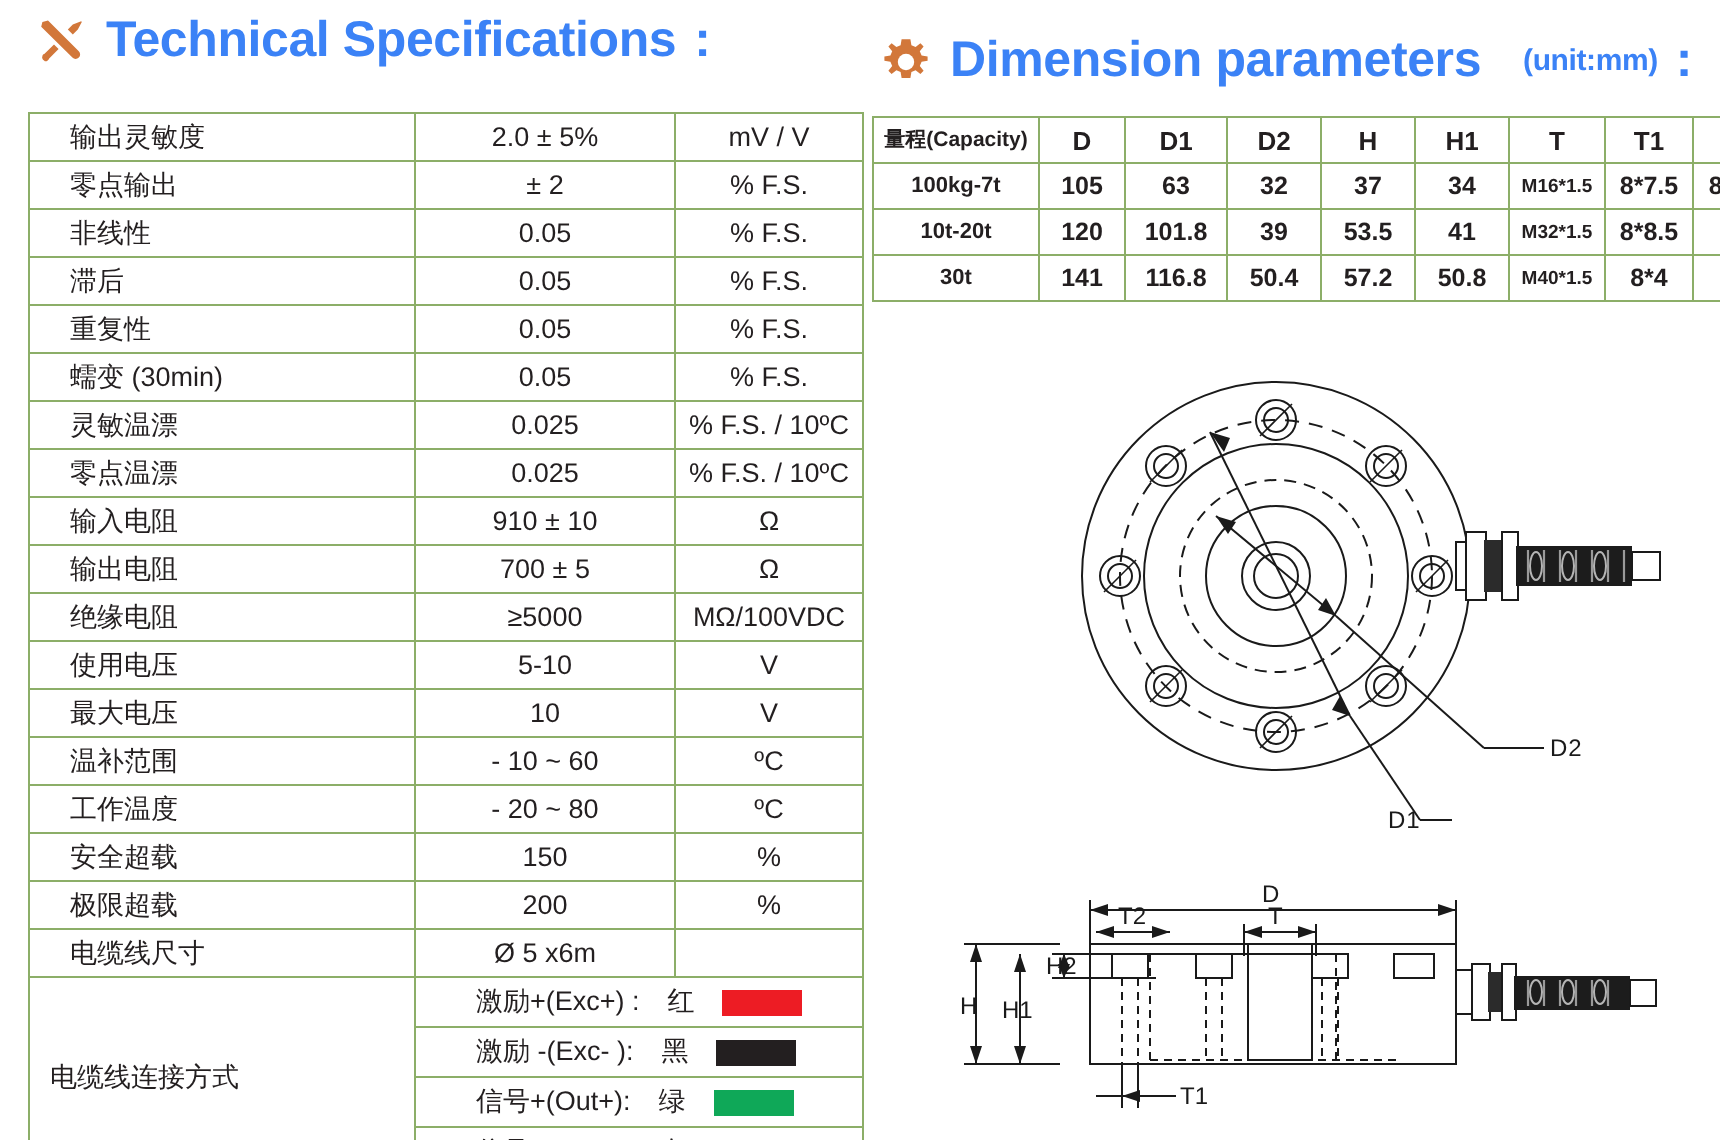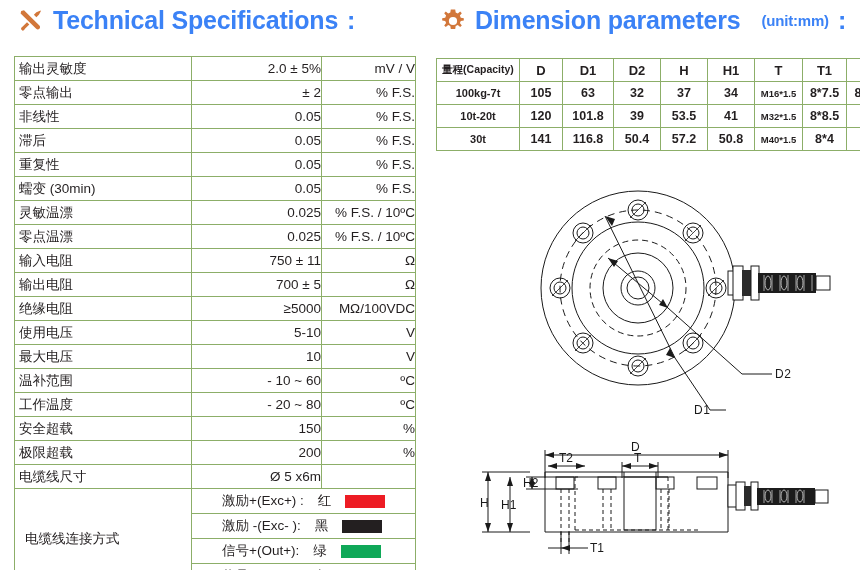--- a/index.html
+++ b/index.html
@@ -26,43 +26,43 @@
     letter-spacing: -0.2px;
     white-space: nowrap;
   }
   .heading .unit {
     font-size: 15px;
     font-weight: bold;
     margin-left: 12px;
   }
   .heading .colon { font-size: 25px; font-weight: bold; }
   #heading-left  { left: 18px;  top: 6px; }
-  #heading-right { left: 440px; top: 6px; }
+  #heading-right { left: 440px; top: 16px; }
   .hicon { display: inline-flex; width: 26px; height: 26px; }
 
   
   .gtable {
     position: absolute;
     border-collapse: collapse;
     background: #fff;
     table-layout: fixed;
   }
   .gtable td {
     border: 1px solid #8cae68;
     text-align: center;
     vertical-align: middle;
     color: #231f20;
   }
 
   
   #spec-table { left: 14px; top: 56px; width: 394px; }
-  #spec-table td { height: 23px; font-size: 13.5px; padding: 0; text-align: right; }
+  #spec-table td { height: 23px; font-size: 13.5px; padding: 0; }
   #spec-table td.name {
     text-align: left;
-    padding-left: 4px;
+    padding-left: 20px;
     width: 172px;
   }
   #spec-table td.value { width: 129px; }
   #spec-table td.unit  { width: 93px; }
   #spec-table td.wire-label {
     text-align: left;
     padding-left: 10px;
     vertical-align: middle;
   }
   .wire-cell {
@@ -187,21 +187,21 @@
           <td class="value">0.025</td>
           <td class="unit">% F.S. / 10ºC</td>
         </tr>
         <tr>
           <td class="name">零点温漂</td>
           <td class="value">0.025</td>
           <td class="unit">% F.S. / 10ºC</td>
         </tr>
         <tr>
           <td class="name">输入电阻</td>
-          <td class="value">750 ± 11</td>
+          <td class="value">910 ± 10</td>
           <td class="unit">Ω</td>
         </tr>
         <tr>
           <td class="name">输出电阻</td>
           <td class="value">700 ± 5</td>
           <td class="unit">Ω</td>
         </tr>
         <tr>
           <td class="name">绝缘电阻</td>
           <td class="value">≥5000</td>

